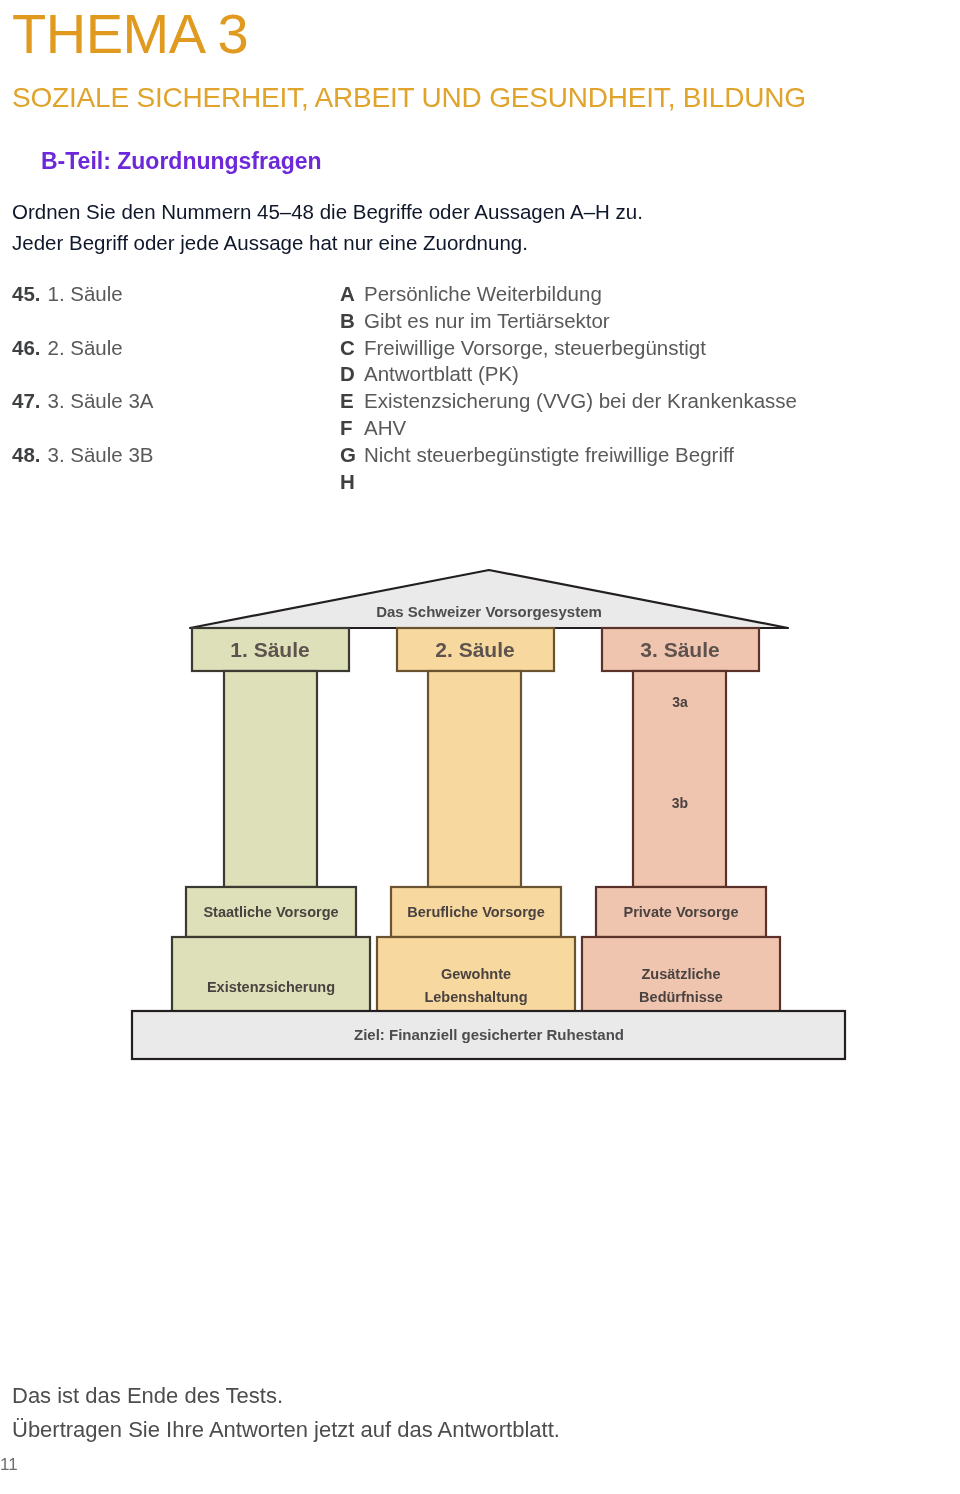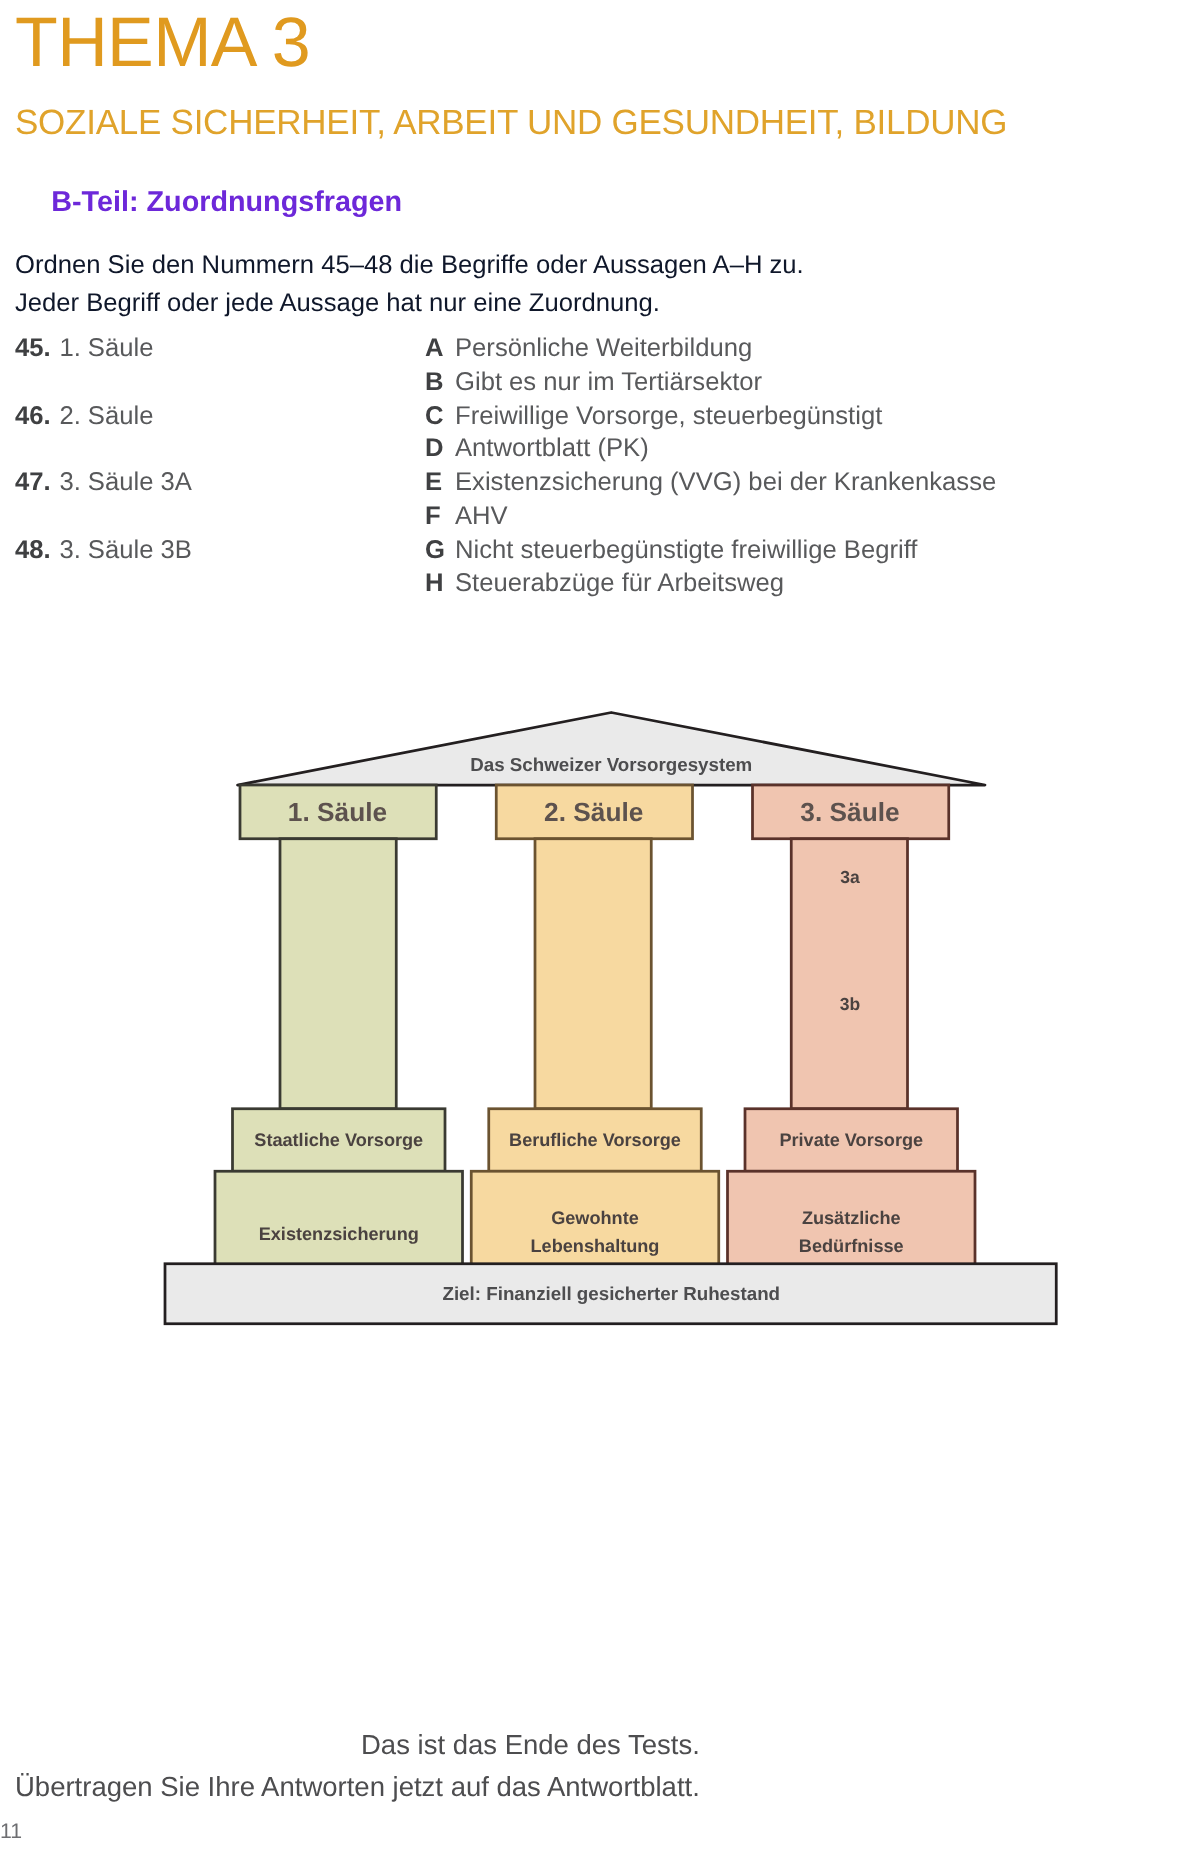--- a/index.html
+++ b/index.html
@@ -65,21 +65,21 @@
     line-height: 31px;
     color: #0f172a;
     width: 900px;
   }
   .instructions div { white-space: nowrap; }
 
   
   .match-wrap {
     position: absolute;
     left: 0;
-    top: 267px;
+    top: 282px;
     width: 960px;
     height: 220px;
   }
 
   .left-col {
     position: absolute;
     left: 12px;
     top: 0;
     width: 320px;
   }
@@ -143,21 +143,20 @@
   .goal-label  { font-size: 15px; fill: #4d4d4f; }
 
   
   .end-note {
     position: absolute;
     left: 12px;
     top: 1379px;
     font-size: 22px;
     line-height: 34px;
     color: #4d4d4f;
-    text-align: right;
   }
   .end-note div { white-space: nowrap; }
 
   .page-number {
     position: absolute;
     left: 0;
     top: 1455px;
     width: 960px;
     font-size: 17px;
     color: #6d6e71;
@@ -222,21 +221,20 @@
       <div class="right-row">
         <span class="ltr">F</span>
         <span>AHV</span>
       </div>
       <div class="right-row">
         <span class="ltr">G</span>
         <span>Nicht steuerbegünstigte freiwillige Begriff</span>
       </div>
       <div class="right-row">
         <span class="ltr">H</span>
-        <span>Steuerabzüge für Arbeitsweg</span>
       </div>
     </div>
 
   </div>
 
   <div id="diagram">
     <svg width="960" height="530" viewBox="0 0 960 530" xmlns="http://www.w3.org/2000/svg">
 
       <polygon points="190,83 489,25 788,83" fill="#eaeaea" stroke="#231f20" stroke-width="2.2" stroke-linejoin="round"></polygon>
       <text class="dlabel roof-label" x="489" y="68">Das Schweizer Vorsorgesystem</text>

